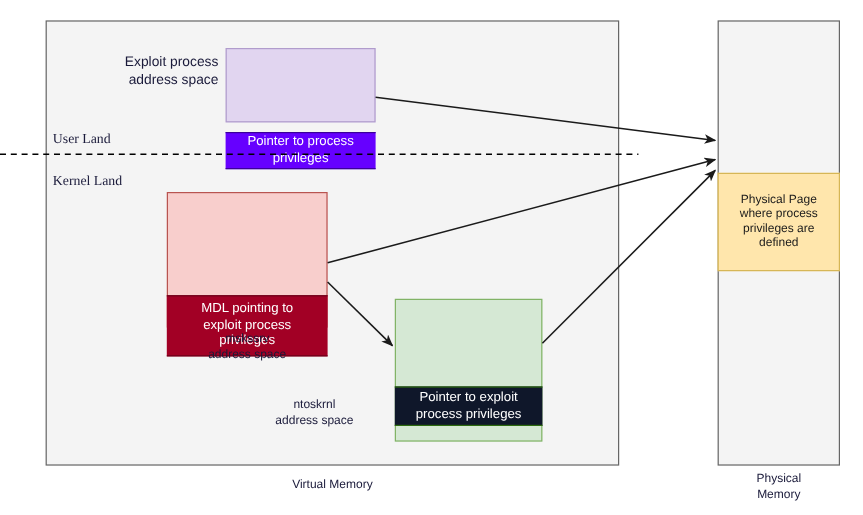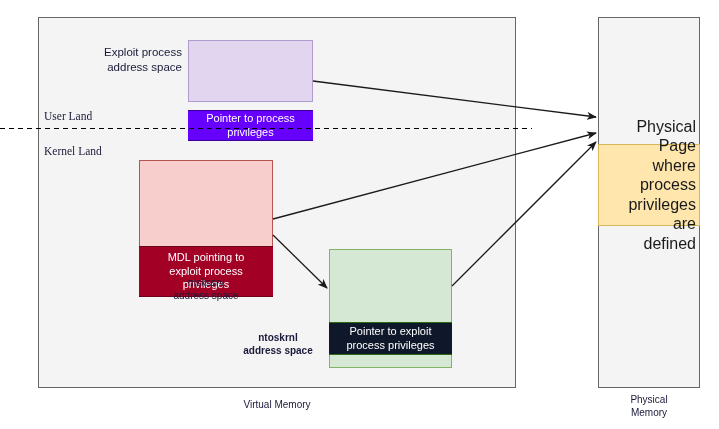--- a/index.html
+++ b/index.html
@@ -101,24 +101,24 @@
 privileges</span>
   </div>
   <div class="caption" style="left:139px; top:277px; width:134px;">mskssrv
 address space</div>
 
   <div class="memblock" style="left:329px; top:249px; width:123px; height:119px; background:#d5e8d4; border:1px solid #82b366;"></div>
   <div class="band" style="left:329px; top:278px; width:123px; height:33px; background:#0f172a; border-top:1px solid #2d6b0f; border-bottom:1px solid #2d6b0f; color:#ffffff; font-size:11px;">
     <span class="band-text">Pointer to exploit
 process privileges</span>
   </div>
-  <div class="caption" style="left:228px; top:332px; width:100px;font-weight:bold;">ntoskrnl
+  <div class="caption" style="left:212px; top:332px; width:100px;">ntoskrnl
 address space</div>
 
-  <div class="band" style="left:598px; top:100px; width:102px; height:82px; background:#ffe6ac; border:1px solid #d6b656; color:#1a1a1a; font-size:16px;text-align:right;">
+  <div class="band" style="left:598px; top:100px; width:102px; height:82px; background:#ffe6ac; border:1px solid #d6b656; color:#1a1a1a; font-size:10px;">
     <span class="band-text">Physical Page
 where process
 privileges are
 defined</span>
   </div>
 
   <div class="caption" style="left:197px; top:399px; width:160px;">Virtual Memory</div>
   <div class="caption" style="left:599px; top:394px; width:100px;">Physical
 Memory</div>
 

